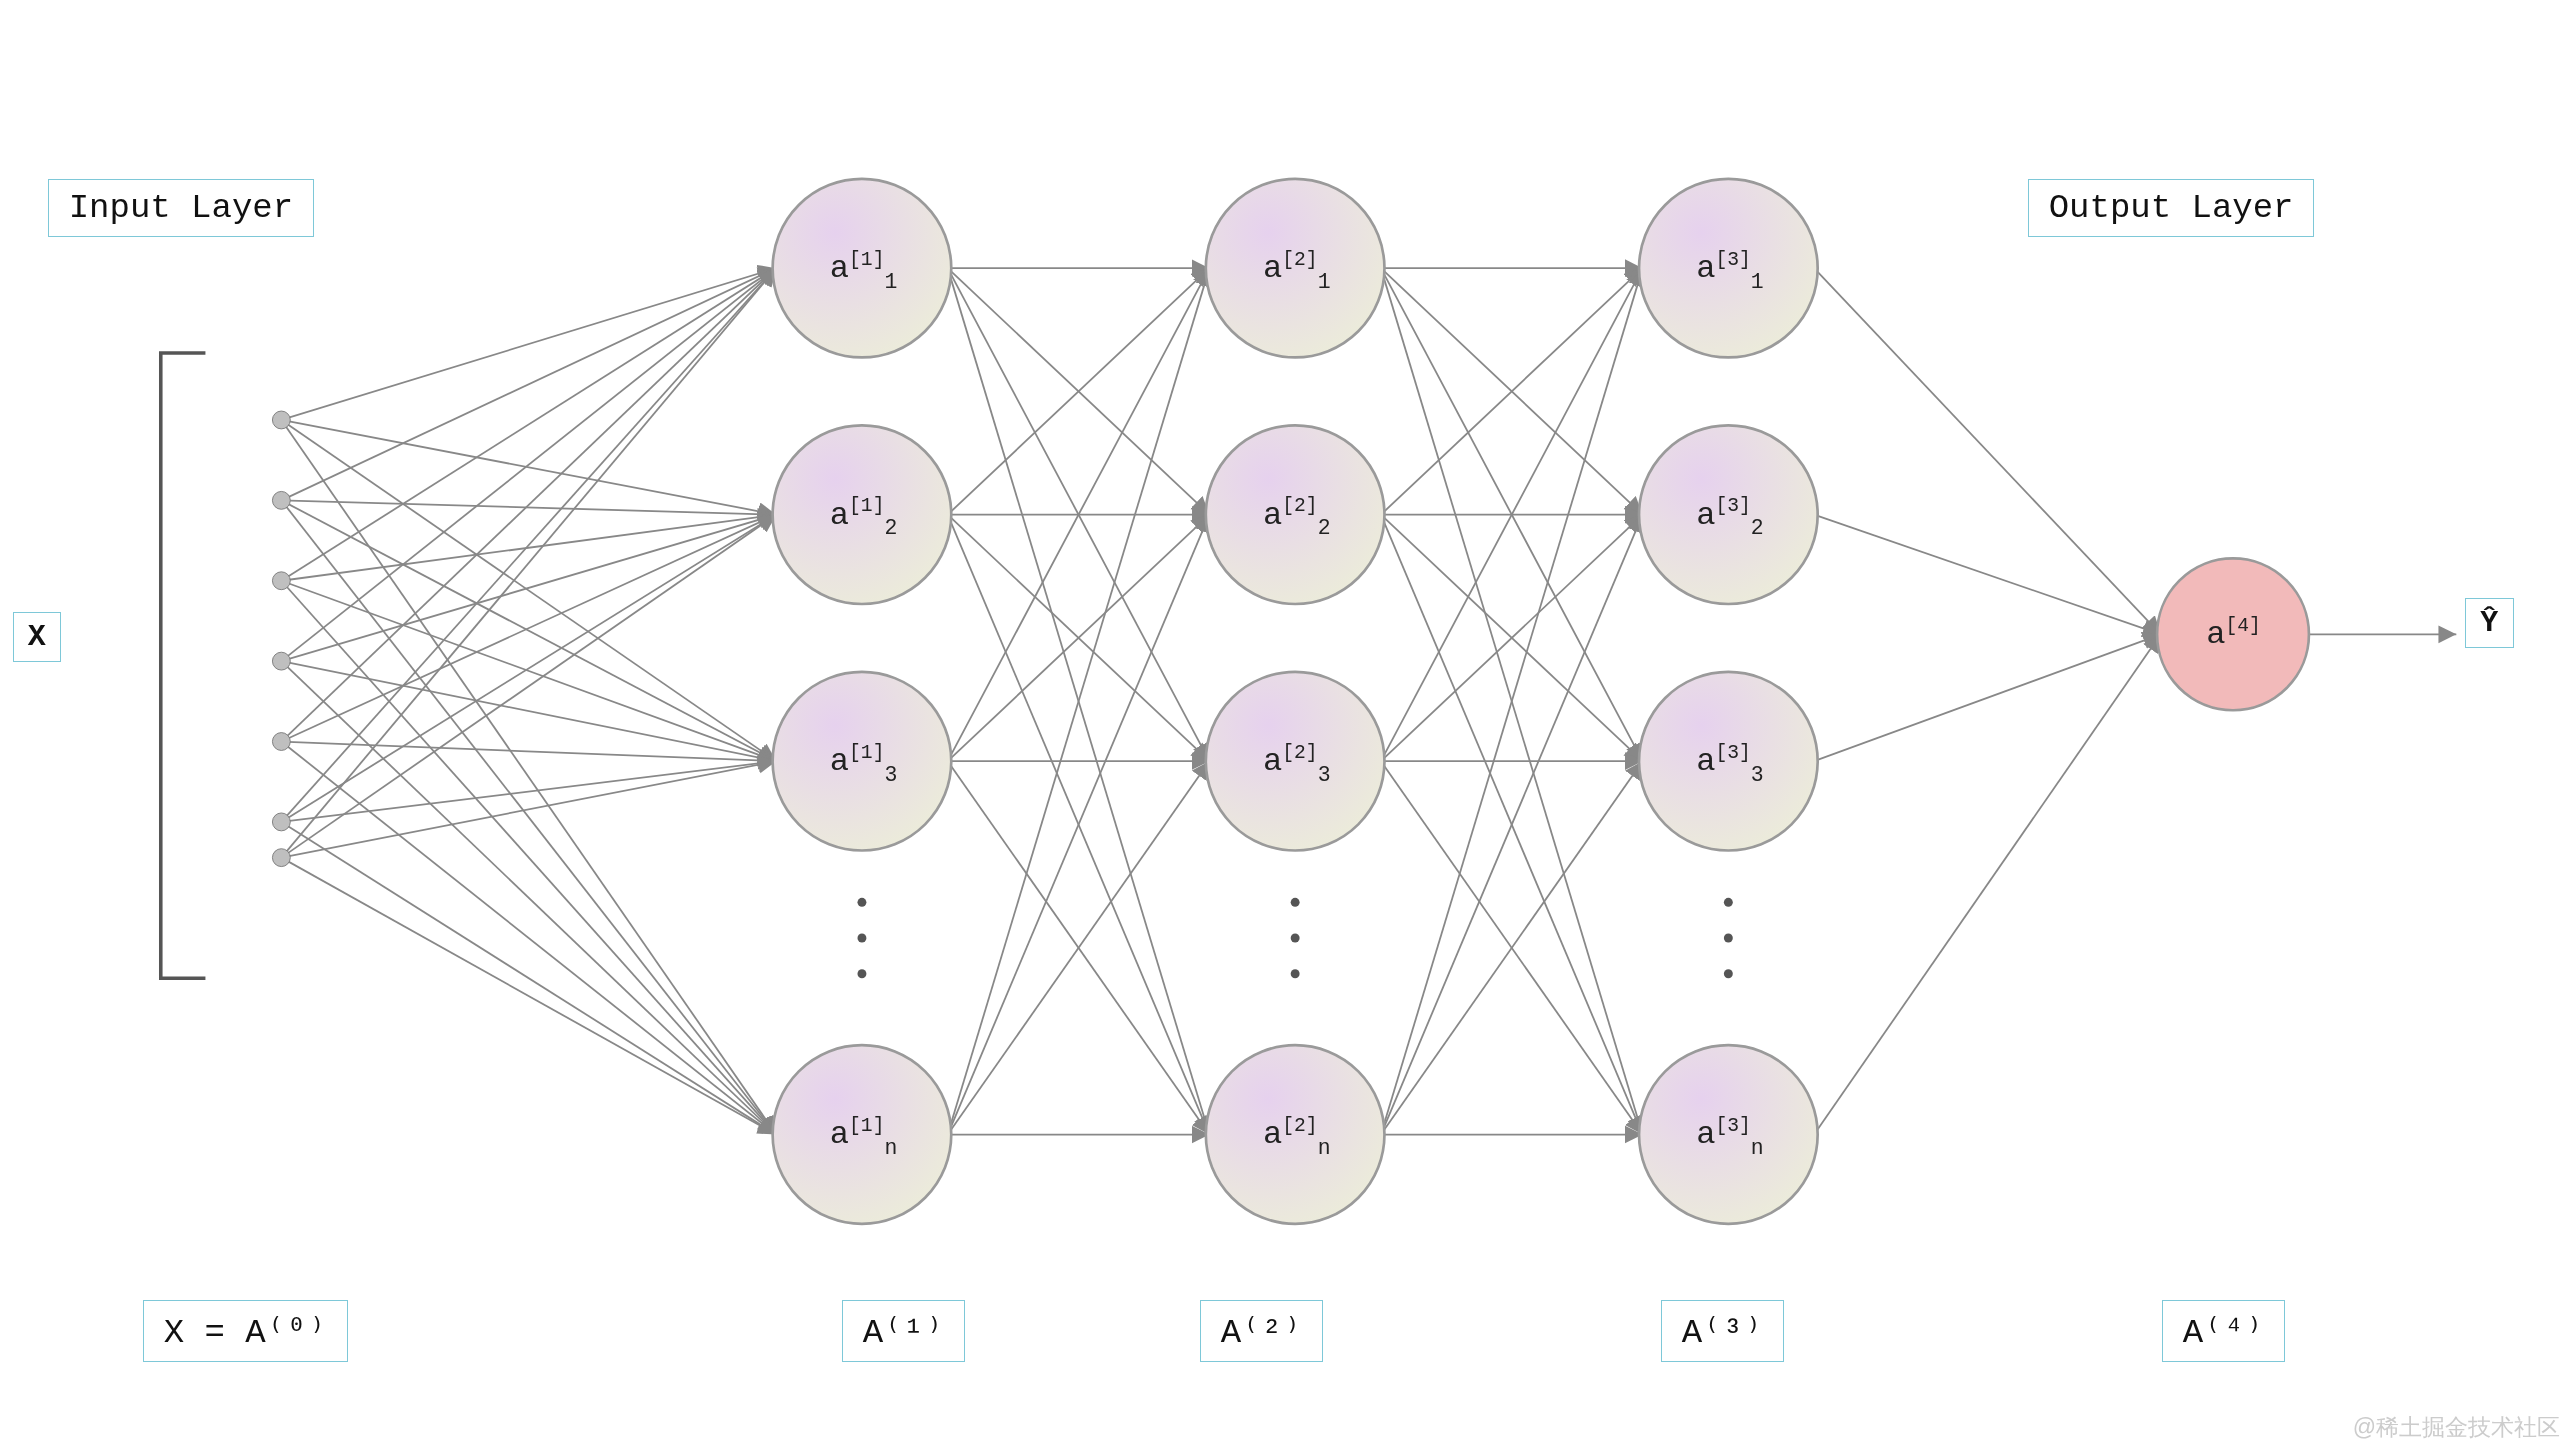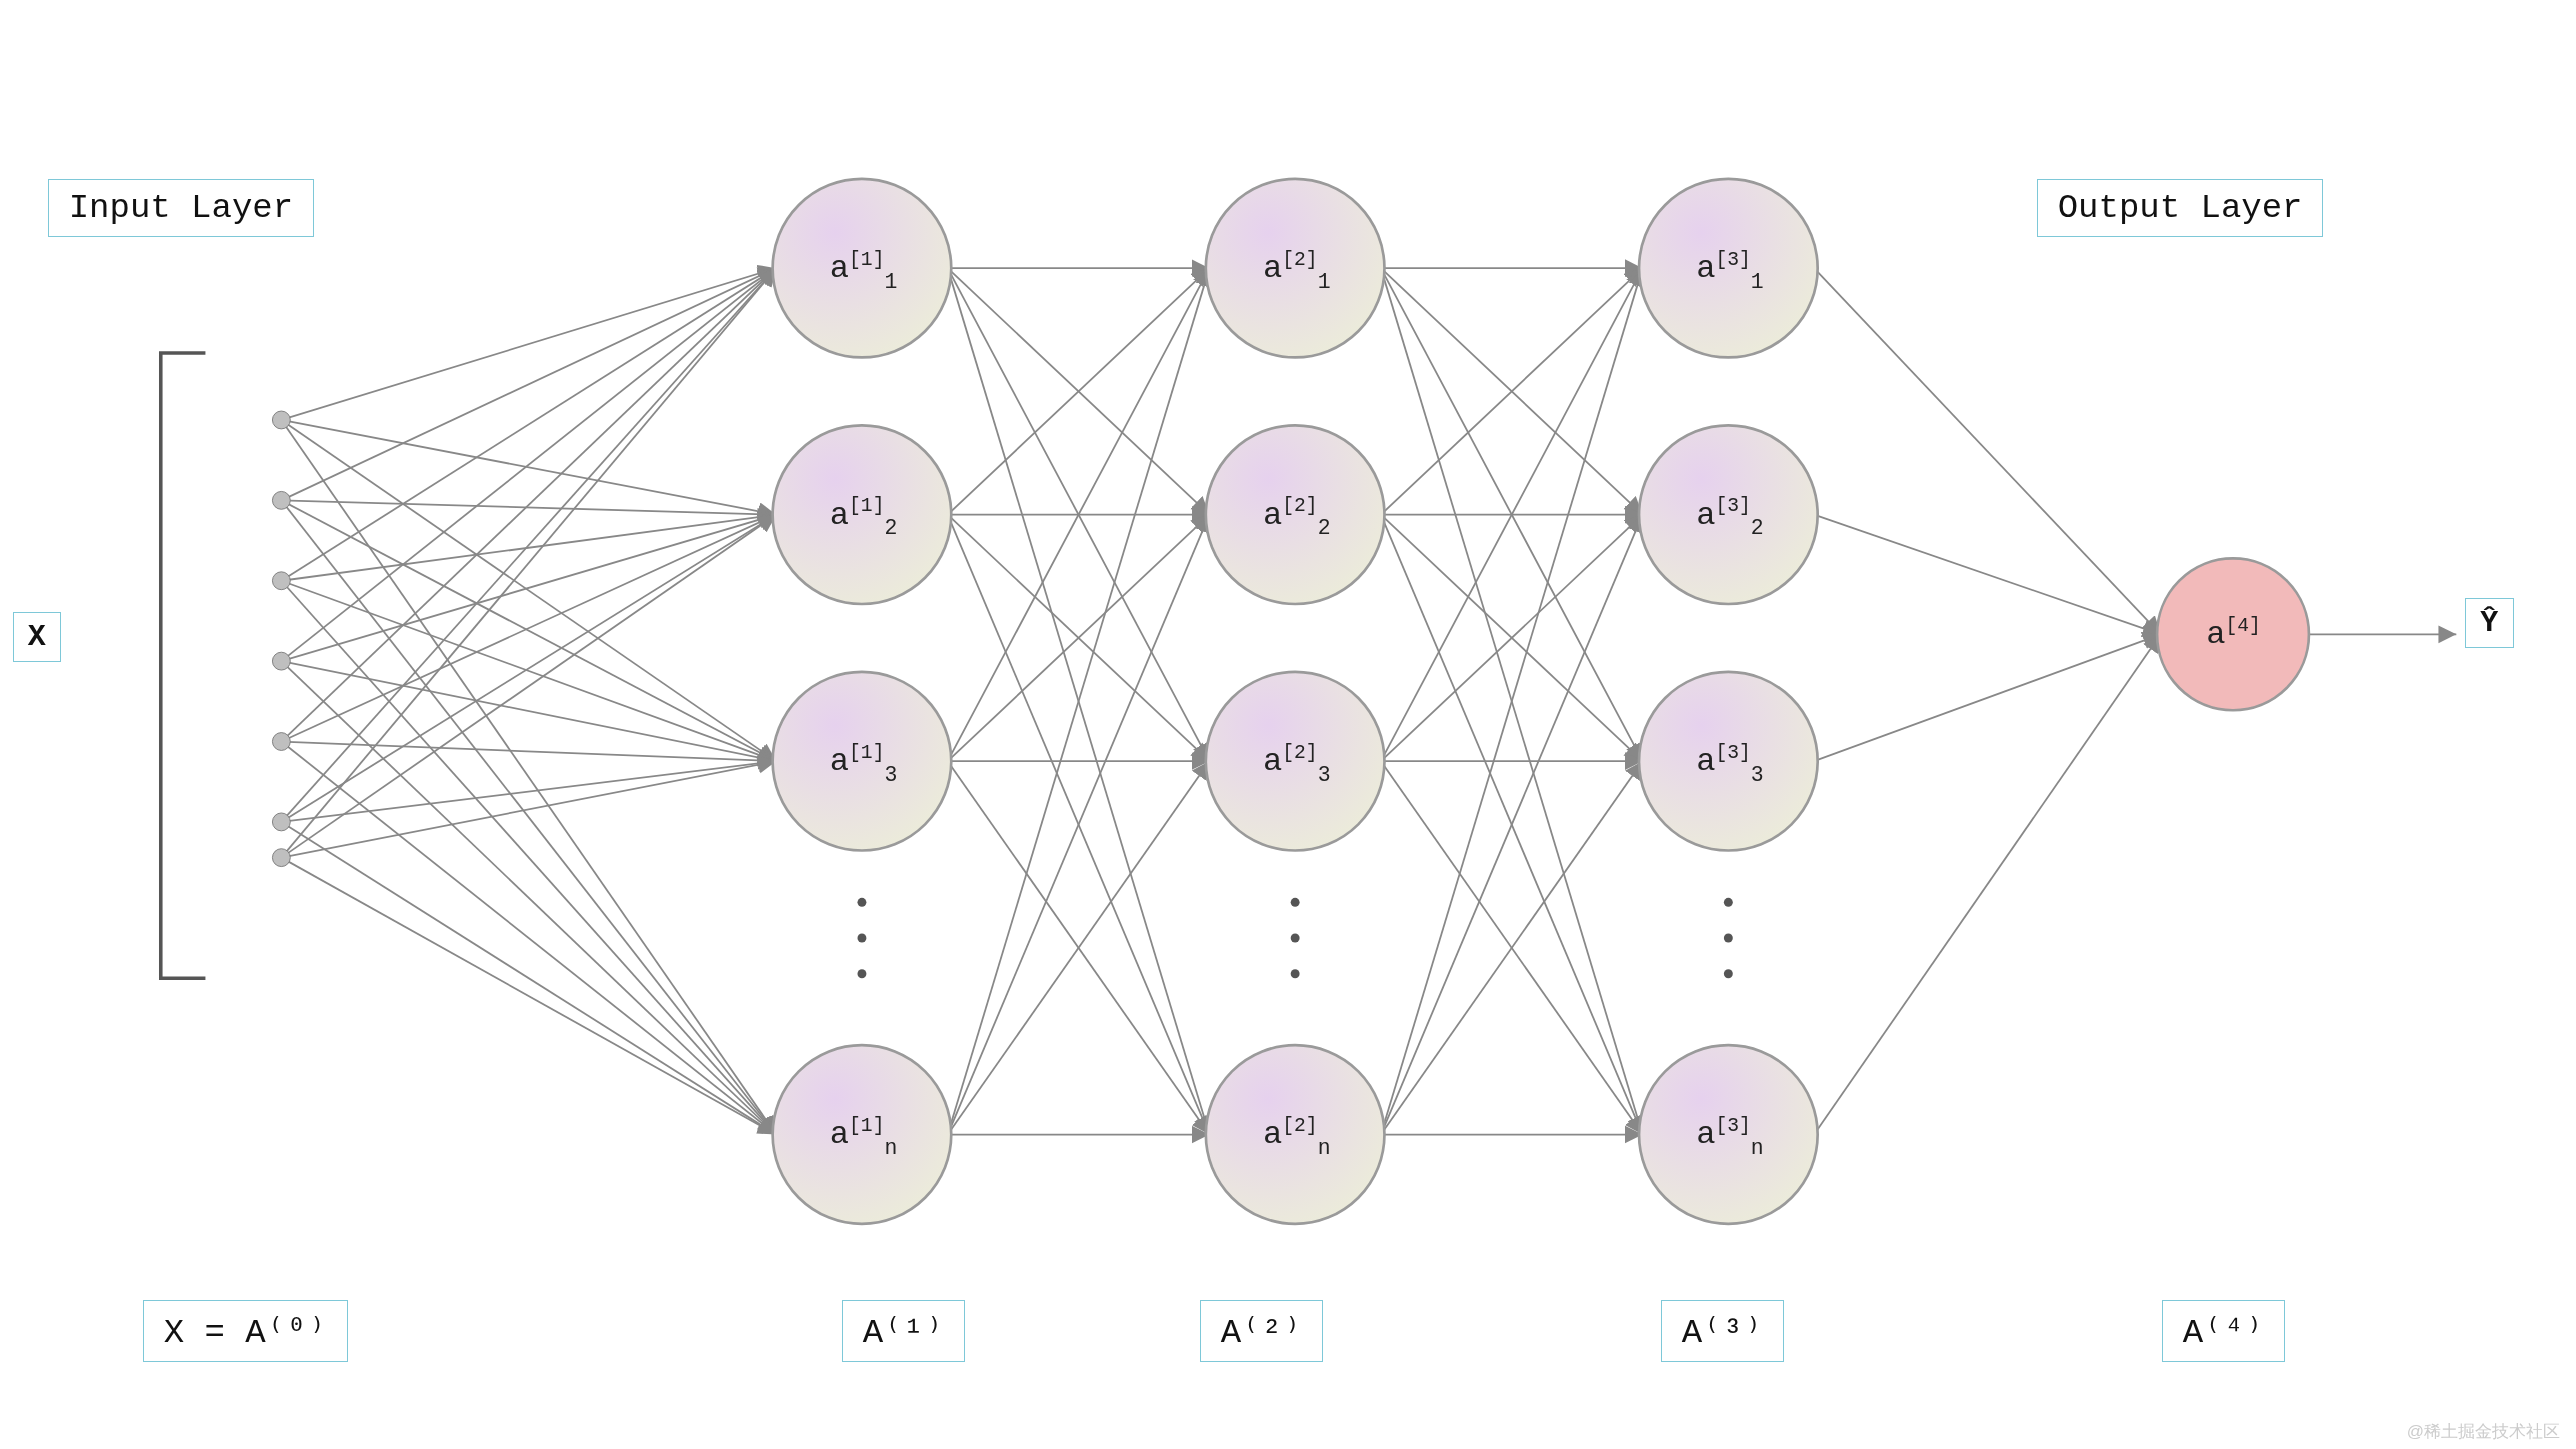--- a/index.html
+++ b/index.html
@@ -1,21 +1,21 @@
 <!DOCTYPE html>
 <html style="font-size:14.3px"><head>
 <meta charset="utf-8">
 <style>
   html,body{margin:0;padding:0;background:#fff;font-family:"Courier New",monospace;}
   #stage{position:relative;width:2576px;height:1450px;background:#fff;}
   svg{position:absolute;left:0;top:0;}
   .box{position:absolute;border:1.8px solid #7ec8d8;background:#fff;font-size:34px;
        padding:9px 19.7px;color:#111;white-space:nowrap;}
   .small{font-size:30px;padding:7.1px 14.3px;}
-  .watermark{position:absolute;right:16px;bottom:7.1px;color:#ccc;font-size:17px;font-family:sans-serif;}
+  .watermark{position:absolute;right:16px;bottom:7.1px;color:#ccc;font-size:23px;font-family:sans-serif;}
   .node-label{font-family:"Courier New",monospace;fill:#222;}
 </style>
 </head>
 <body>
 
 <div id="stage">
   <svg id="svg" width="2576" height="1450" viewBox="0 0 2884 1623">
       <defs>
         <radialGradient id="grad" cx="35%" cy="30%" r="80%">
           <stop offset="0%" stop-color="#e6d1ee"></stop>
@@ -131,21 +131,21 @@
       <circle cx="1935" cy="1270" r="100" fill="url(#grad)" stroke="#9a9a9a" stroke-width="3"></circle>
       <text x="1899" y="1280" font-size="36" class="node-label">a<tspan font-size="22" dy="-14">[3]</tspan><tspan font-size="24" dy="26">n</tspan></text>
       <circle cx="1935" cy="1010" r="5" fill="#555"></circle>
       <circle cx="1935" cy="1050" r="5" fill="#555"></circle>
       <circle cx="1935" cy="1090" r="5" fill="#555"></circle>
       <circle cx="2500" cy="710" r="85" fill="#f2baba" stroke="#9a9a9a" stroke-width="3"></circle>
       <text x="2470" y="720" font-size="36" class="node-label">a<tspan font-size="22" dy="-14">[4]</tspan></text>
     </svg>
 
   <div class="box" style="left:48px;top:179px;">Input Layer</div>
-  <div class="box" style="left:2028px;top:179px;margin-left:9px;">Output Layer</div>
+  <div class="box" style="left:2028px;top:179px;">Output Layer</div>
   <div class="box small" style="left:12.5px;top:612px;font-weight:bold;">X</div>
   <div class="box small" style="left:2465px;top:598px;font-weight:bold;">Ŷ</div>
 
   <div class="box" style="left:143px;top:1300px;">X = A⁽⁰⁾</div>
   <div class="box" style="left:842px;top:1300px;">A⁽¹⁾</div>
   <div class="box" style="left:1200px;top:1300px;">A⁽²⁾</div>
   <div class="box" style="left:1661px;top:1300px;">A⁽³⁾</div>
   <div class="box" style="left:2162px;top:1300px;">A⁽⁴⁾</div>
 
   <div class="watermark">@稀土掘金技术社区</div>

